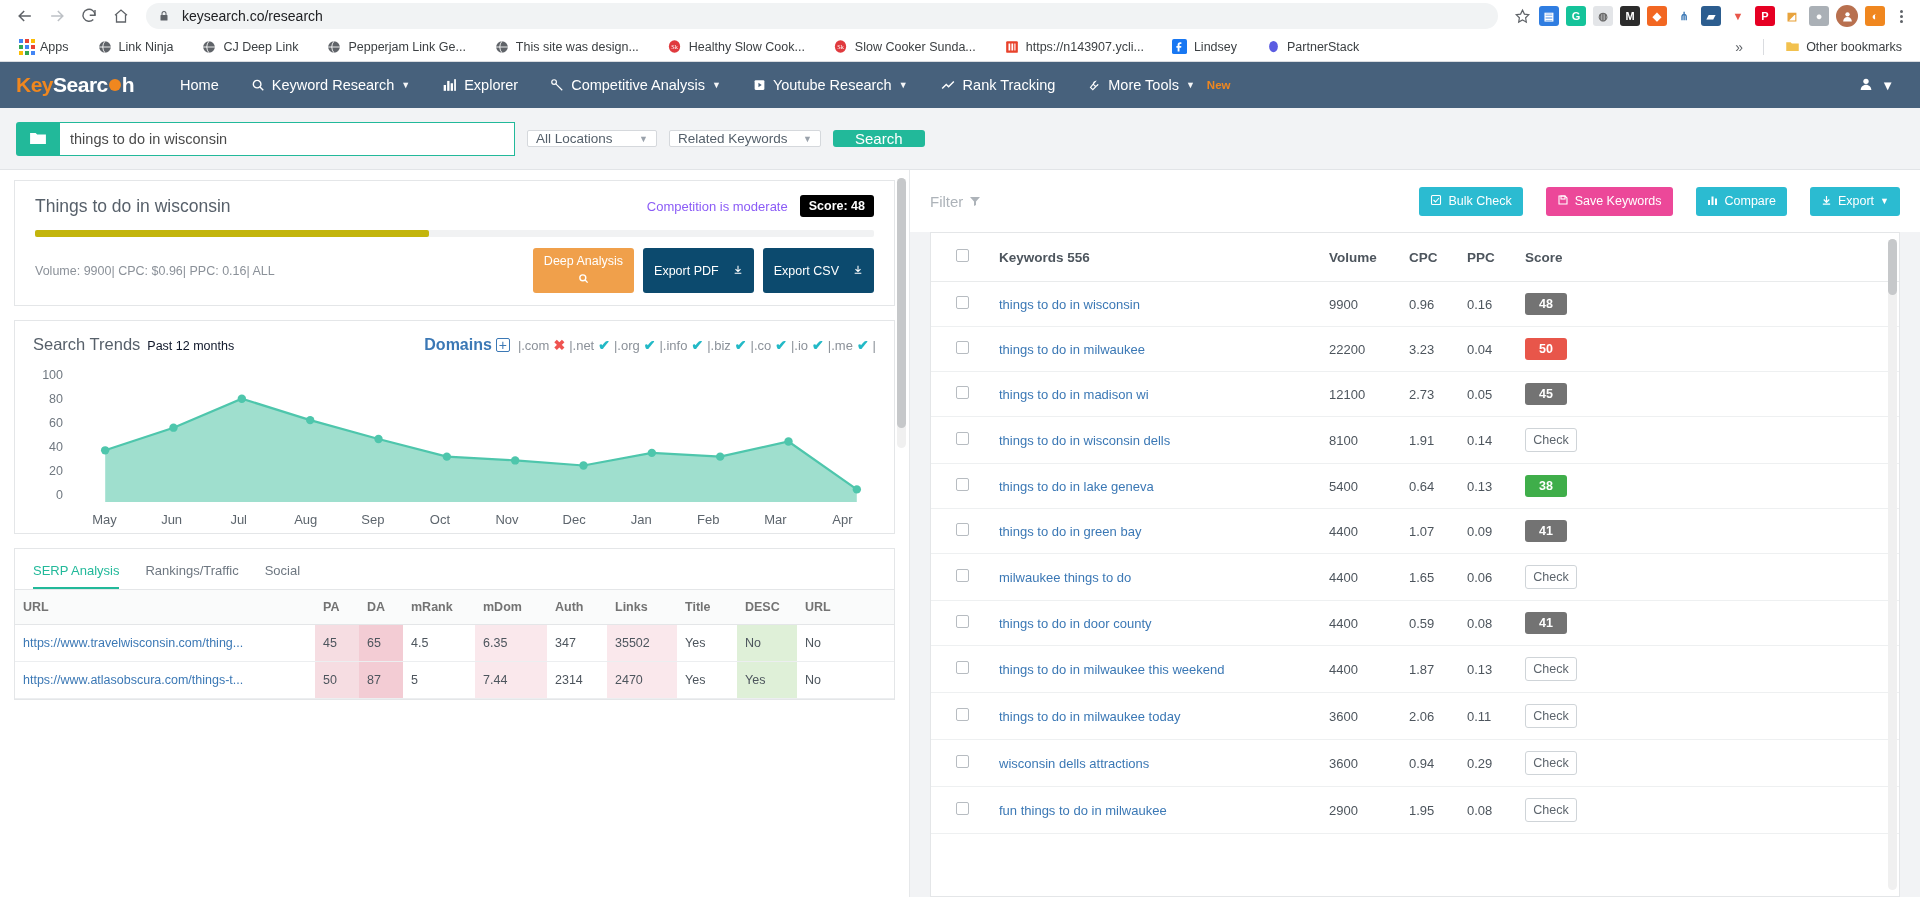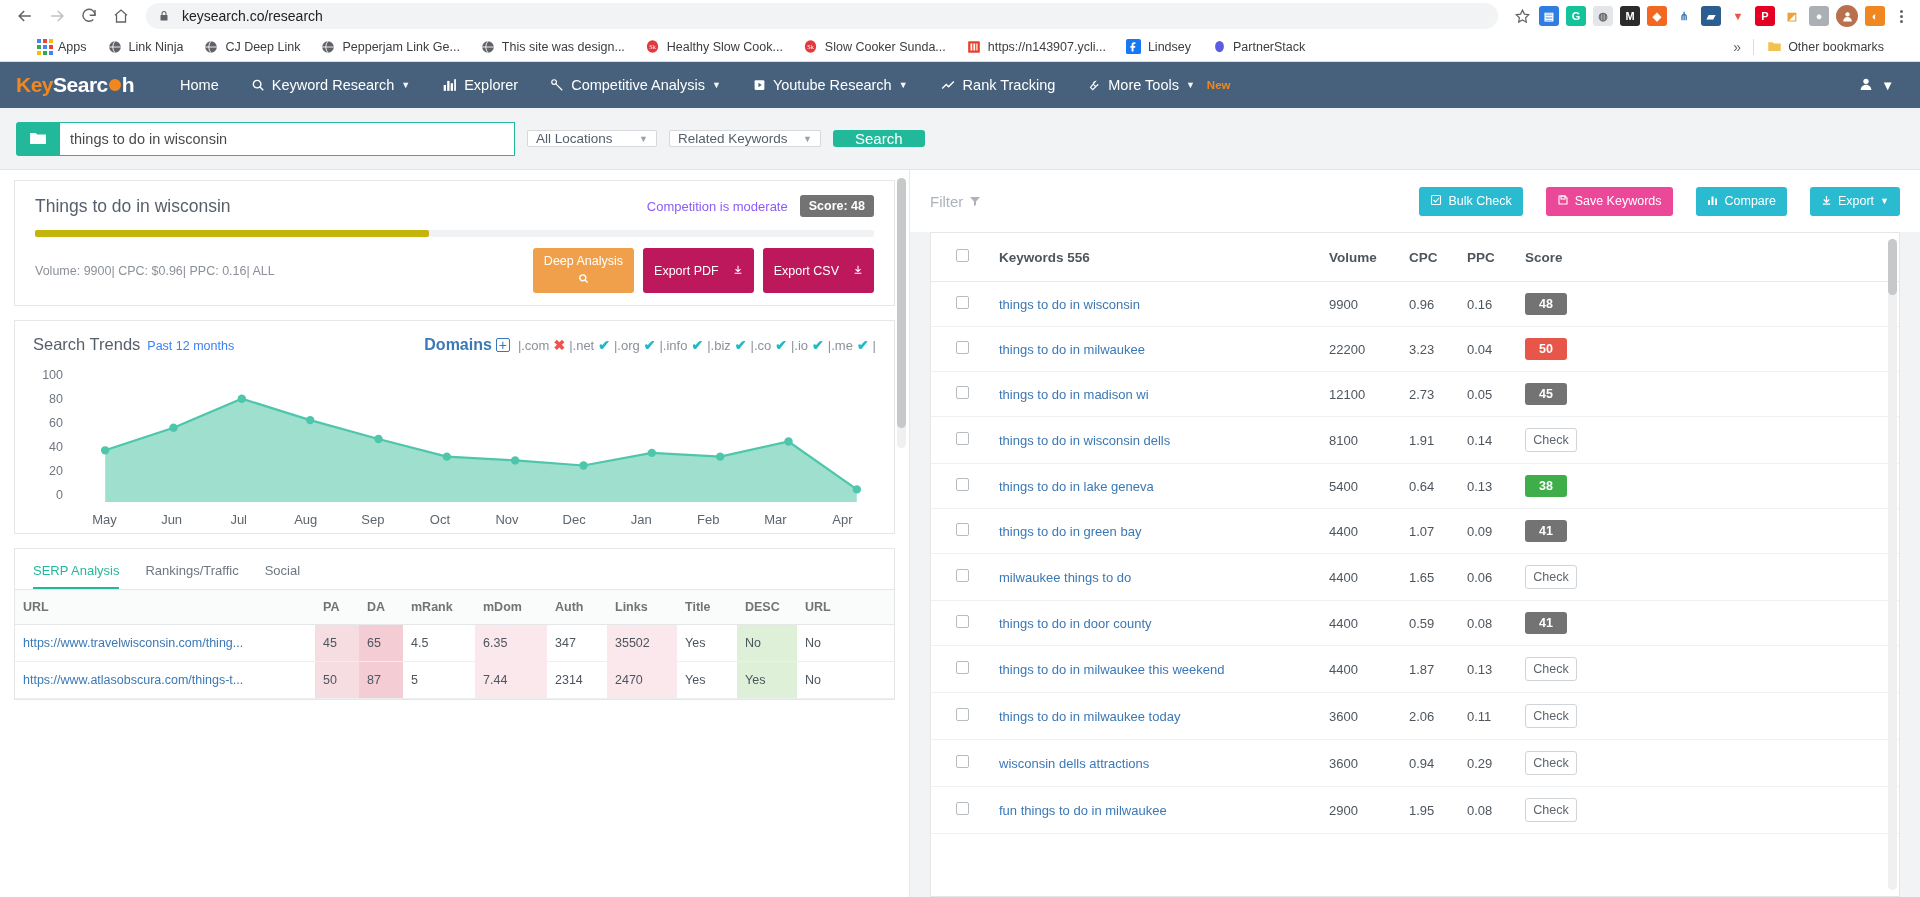--- a/index.html
+++ b/index.html
@@ -28,22 +28,22 @@
   #omnibox .url { font-size:14px; color:#202124; white-space:nowrap; overflow:hidden; text-overflow:ellipsis; font-family:"Liberation Sans", sans-serif; }
   #ext-strip { display:flex; align-items:center; gap:7px; padding-left:4px; flex:0 0 auto; }
   .ext-icon { width:20px; height:20px; border-radius:3px; display:flex; align-items:center; justify-content:center; font-size:11px; color:#fff; font-weight:bold; }
   .star-icon { color:#5f6368; width:20px; height:20px; display:flex; align-items:center; justify-content:center; }
   .avatar-circle { width:22px; height:22px; border-radius:50%; background:#b8704f; display:flex;align-items:center;justify-content:center; }
   .menu-dots { width:18px; display:flex; flex-direction:column; align-items:center; gap:2px; }
   .menu-dots i { width:3px;height:3px;border-radius:50%;background:#5f6368; display:block;}
 
   
   #bookmarks-bar {
-    height:30px; display:flex; align-items:center; padding:0 28px;
-    border-bottom:1px solid #dadce0; gap:4px; font-size:12.5px; color:#3c4043;
+    height:30px; display:flex; align-items:center; padding:0 10px;
+    border-bottom:1px solid #dadce0; gap:12px; font-size:12.5px; color:#3c4043;
     white-space:nowrap; overflow:hidden;
   }
   .bm { display:flex; align-items:center; gap:6px; padding:3px 8px; border-radius:4px; flex:0 0 auto; }
   .bm .favicon { width:16px;height:16px; flex:0 0 auto; display:flex;align-items:center;justify-content:center; }
   .bm .lbl { font-size:12.5px; color:#3c4043; }
   #apps-grid { display:grid; grid-template-columns:repeat(3,4px); grid-gap:2px; width:14px; }
   #apps-grid i { width:4px;height:4px;display:block; }
   .bm-spacer { flex:1 1 auto; }
   .chev { color:#5f6368; font-size:14px; padding:0 8px; }
   .bm-div { width:1px; height:16px; background:#dadce0; }
@@ -103,35 +103,35 @@
   #left-thumb { position:absolute; right:3px; top:8px; width:9px; height:250px; background:#c6c8ca; border-radius:5px;}
 
   .card { background:#fff; border:1px solid #e4e6e8; margin-bottom:14px; }
 
   
   #overview { padding:14px 20px 12px 20px; }
   .ov-top { display:flex; align-items:center; }
   #ov-title { font-size:17.5px; color:#57606a; font-weight:normal; }
   .ov-right { margin-left:auto; display:flex; align-items:center; gap:12px; }
   #comp-text { font-size:13px; color:#8b5cf6; }
-  #score-badge { background:#737373; color:#fff; font-size:12.5px; font-weight:bold; padding:4px 9px; border-radius:3px; }
+  #score-badge { background:#000000; color:#fff; font-size:12.5px; font-weight:bold; padding:4px 9px; border-radius:3px; }
   #ov-bar-wrap { height:7px; background:#f1f2f3; margin-top:13px; border-radius:2px; }
   #ov-bar { height:7px; background:#c3b50c; width:47%; border-radius:2px; }
   .ov-bottom { display:flex; align-items:center; margin-top:11px; }
   #ov-stats { font-size:12.5px; color:#8b9199; }
   .ov-btns { margin-left:auto; display:flex; gap:9px; }
   .btn-sm { font-size:12.5px; padding:6px 11px; border-radius:3px; color:#fff; display:flex;align-items:center;gap:5px; }
   .btn-orange { background:#f0a04b;flex-direction:column; }
-  .btn-grey { background:#be185d;gap:14px; }
+  .btn-grey { background:#0c4a6e;gap:14px; }
 
   
   #trends { padding:14px 18px 6px 18px; }
   .tr-head { display:flex; align-items:baseline; }
   #tr-title { font-size:16.5px; color:#57606a; }
-  #tr-sub { font-size:12.5px; color:#3b82f6; margin-left:7px; }
+  #tr-sub { font-size:12.5px; color:#0f172a; margin-left:7px; }
   #domains-row { margin-left:auto; display:flex; align-items:center; gap:4px; font-size:13px; color:#8b9199; white-space:nowrap; overflow:hidden; }
   #domains-label { color:#3b78b5; font-size:16px; font-weight:bold; }
   .dplus { color:#3b78b5; font-size:14px; border:1px solid #3b78b5; width:14px;height:14px; display:inline-flex;align-items:center;justify-content:center; line-height:1; border-radius:2px; margin-right:4px;}
   .dm { color:#8b9199; font-size:13px; }
   .dmark.ok { color:#22b9c6; font-weight:bold; font-size:14px; }
   .dmark.no { color:#ef5350; font-weight:bold; font-size:14px; }
 
   #chart-area { position:relative; height:130px; margin:22px 0 0 0; padding-left:38px; }
   #chart-svg { display:block; }
   .ylbl { position:absolute; left:0; font-size:12.5px; color:#707880; text-align:right; width:30px; }

